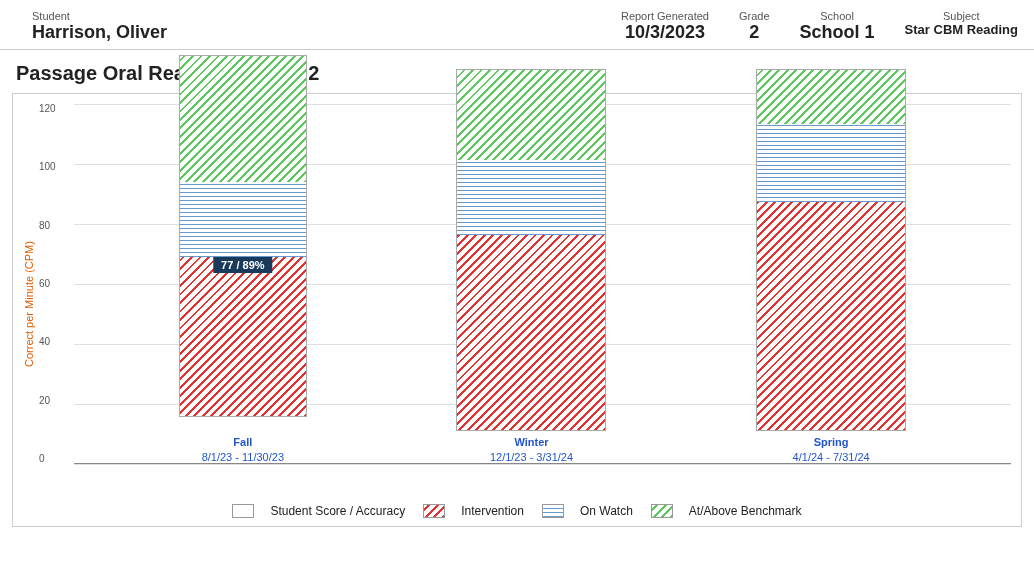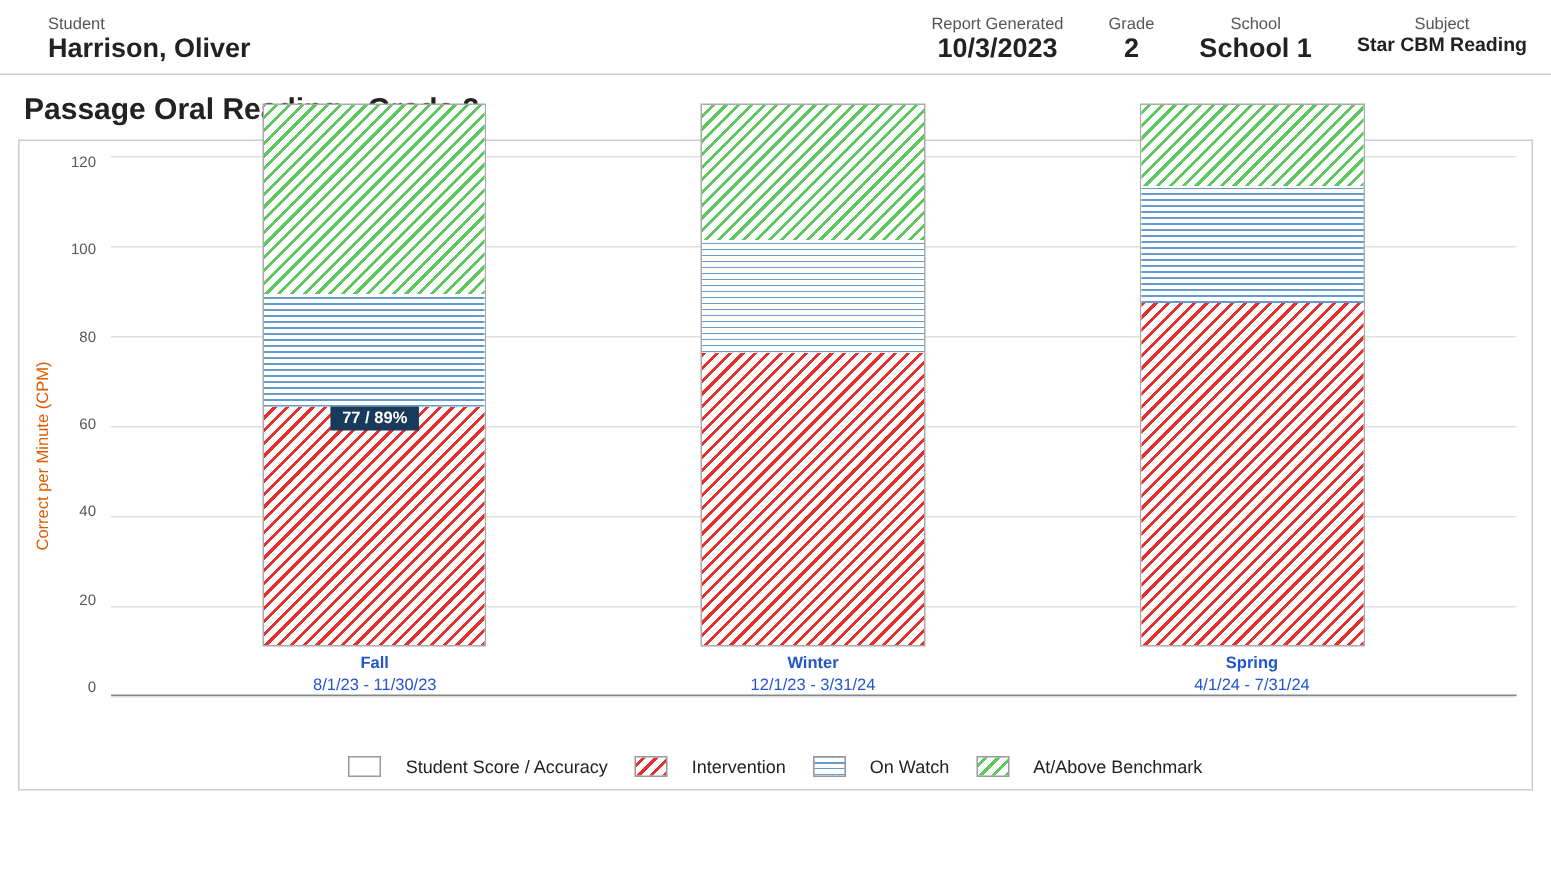--- a/index.html
+++ b/index.html
@@ -64,21 +64,20 @@
       top: 0;
       bottom: 30px;
       width: 30px;
       display: flex;
       flex-direction: column-reverse;
       justify-content: space-between;
     }
     .y-tick {
       font-size: 10px;
       color: #555;
-      text-align: right;
       width: 25px;
       line-height: 1;
     }
 
     .chart-plot {
       position: absolute;
       left: 35px;
       right: 0;
       top: 0;
       bottom: 30px;
@@ -281,27 +280,27 @@
 
       <div class="grid-line" style="top: 360px;"></div>
           <div class="grid-line" style="top: 300px;"></div>
           <div class="grid-line" style="top: 240px;"></div>
           <div class="grid-line" style="top: 180px;"></div>
           <div class="grid-line" style="top: 120px;"></div>
           <div class="grid-line" style="top: 60px;"></div>
           <div class="grid-line" style="top: 0px;"></div>
           <div class="bars-wrapper" style="height: 360px; position: absolute; inset: 0px; display: flex; align-items: flex-end; justify-content: space-around; padding: 0px 30px;">
             <div style="display: flex; flex-direction: column; align-items: center;">
-              <div style="width: 149px; display: flex; flex-direction: column-reverse; position: relative; border: 1px solid rgb(170, 170, 170);">
+              <div style="width: 128px; display: flex; flex-direction: column-reverse; position: relative; border: 1px solid rgb(170, 170, 170);">
                 <div class="bar-segment seg-intervention" style="height: 159px; width: 100%;"></div>
                 <div class="bar-segment seg-onwatch" style="height: 75px; width: 100%;"></div>
                 <div class="bar-segment seg-benchmark" style="height: 126px; width: 100%;"></div>
                 <div class="bar-tooltip" style="position: absolute; bottom: 143px; left: 50%; transform: translateX(-50%); z-index: 10; background: rgb(26, 58, 92); color: rgb(255, 255, 255); font-size: 11px; font-weight: bold; padding: 2px 8px; white-space: nowrap;">77 / 89%</div>
               </div>
-              <div class="bar-label" style="margin-top: 4px; text-align: center; font-size: 11px; color: rgb(34, 85, 204); line-height: 1.3;"><strong>Fall</strong><br>8/1/23 - 11/30/23</div>
+              <div class="bar-label" style="margin-top: 18px; text-align: center; font-size: 11px; color: rgb(34, 85, 204); line-height: 1.3;"><strong>Fall</strong><br>8/1/23 - 11/30/23</div>
             </div>
             <div style="display: flex; flex-direction: column; align-items: center;">
               <div style="width: 150px; display: flex; flex-direction: column-reverse; position: relative; border: 1px solid rgb(170, 170, 170);">
                 <div class="bar-segment seg-intervention" style="height: 195px; width: 100%;"></div>
                 <div class="bar-segment seg-onwatch" style="height: 75px; width: 100%;"></div>
                 <div class="bar-segment seg-benchmark" style="height: 90px; width: 100%;"></div>
               </div>
               <div class="bar-label" style="margin-top: 4px; text-align: center; font-size: 11px; color: rgb(34, 85, 204); line-height: 1.3;"><strong>Winter</strong><br>12/1/23 - 3/31/24</div>
             </div>
             <div style="display: flex; flex-direction: column; ">

